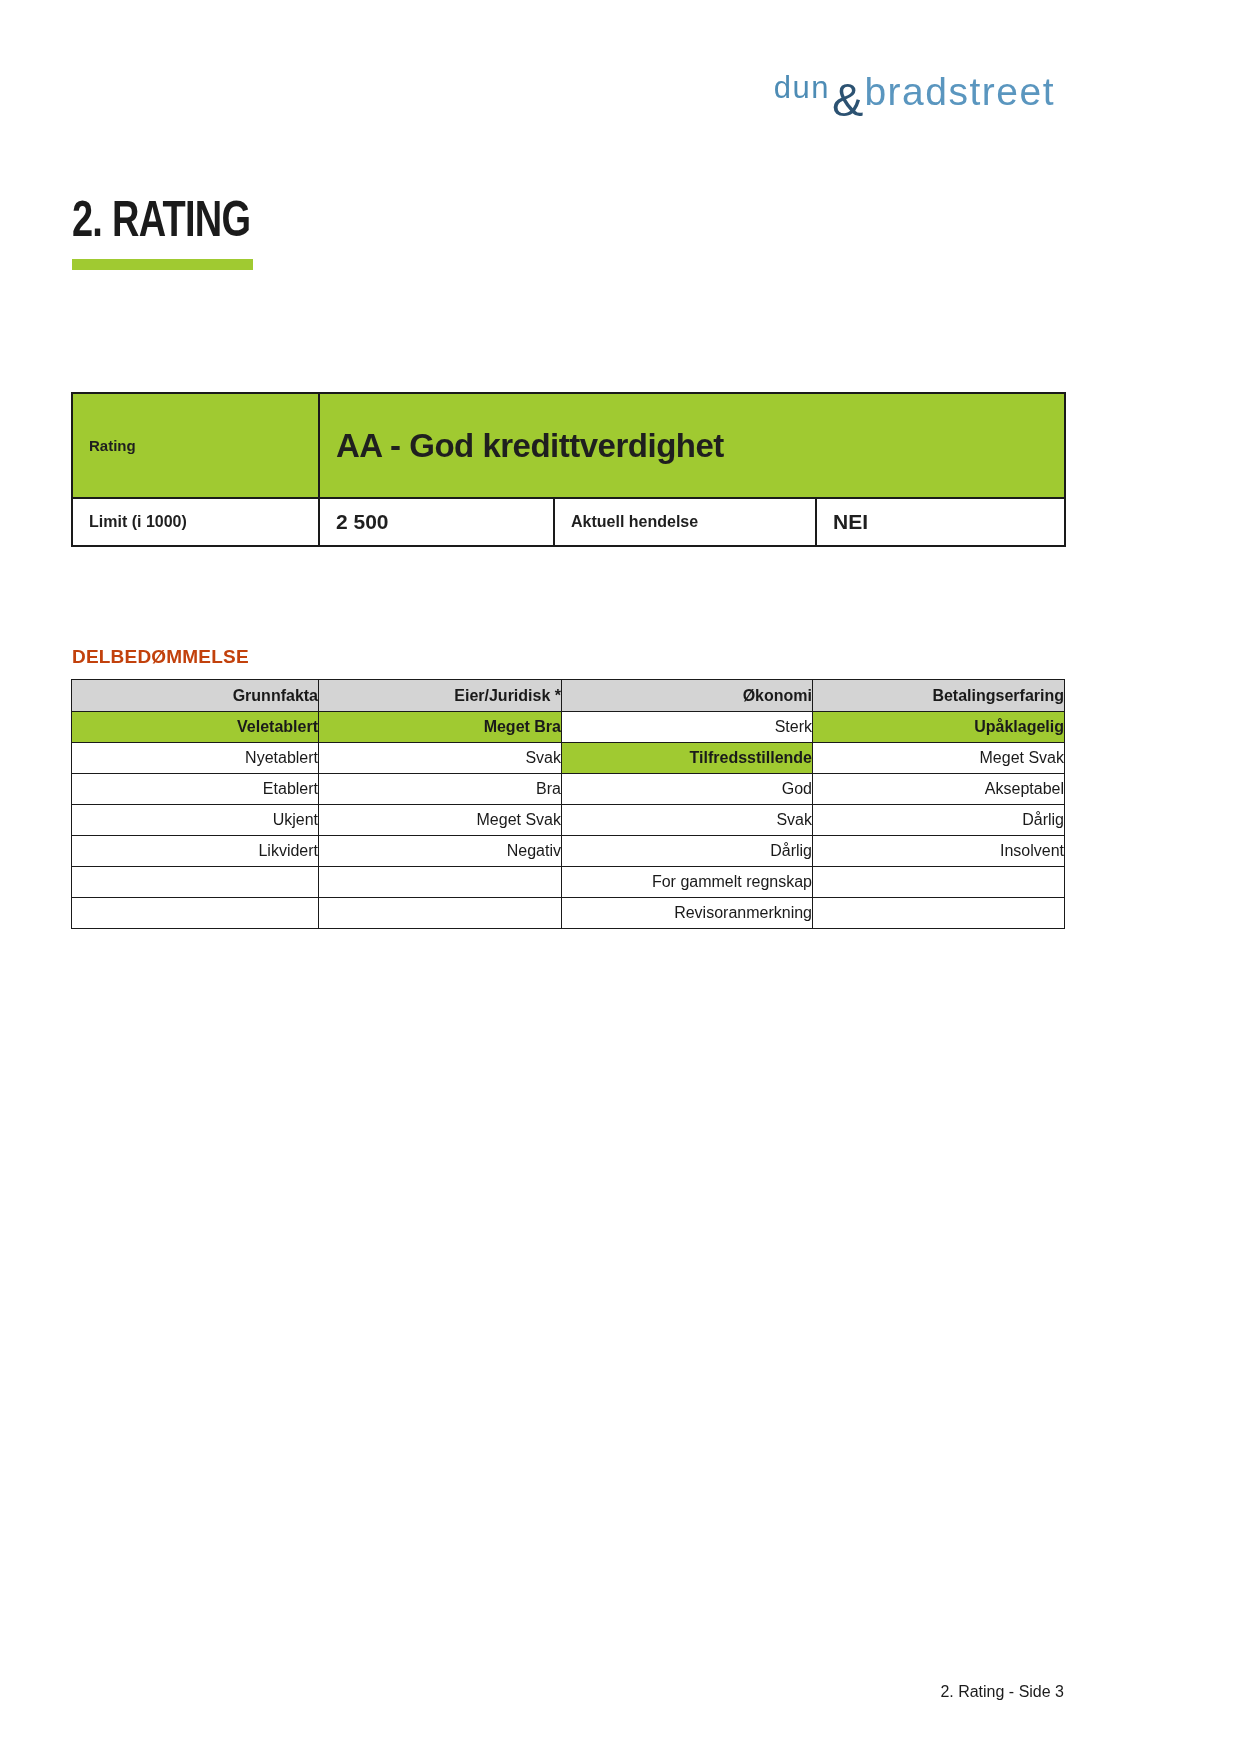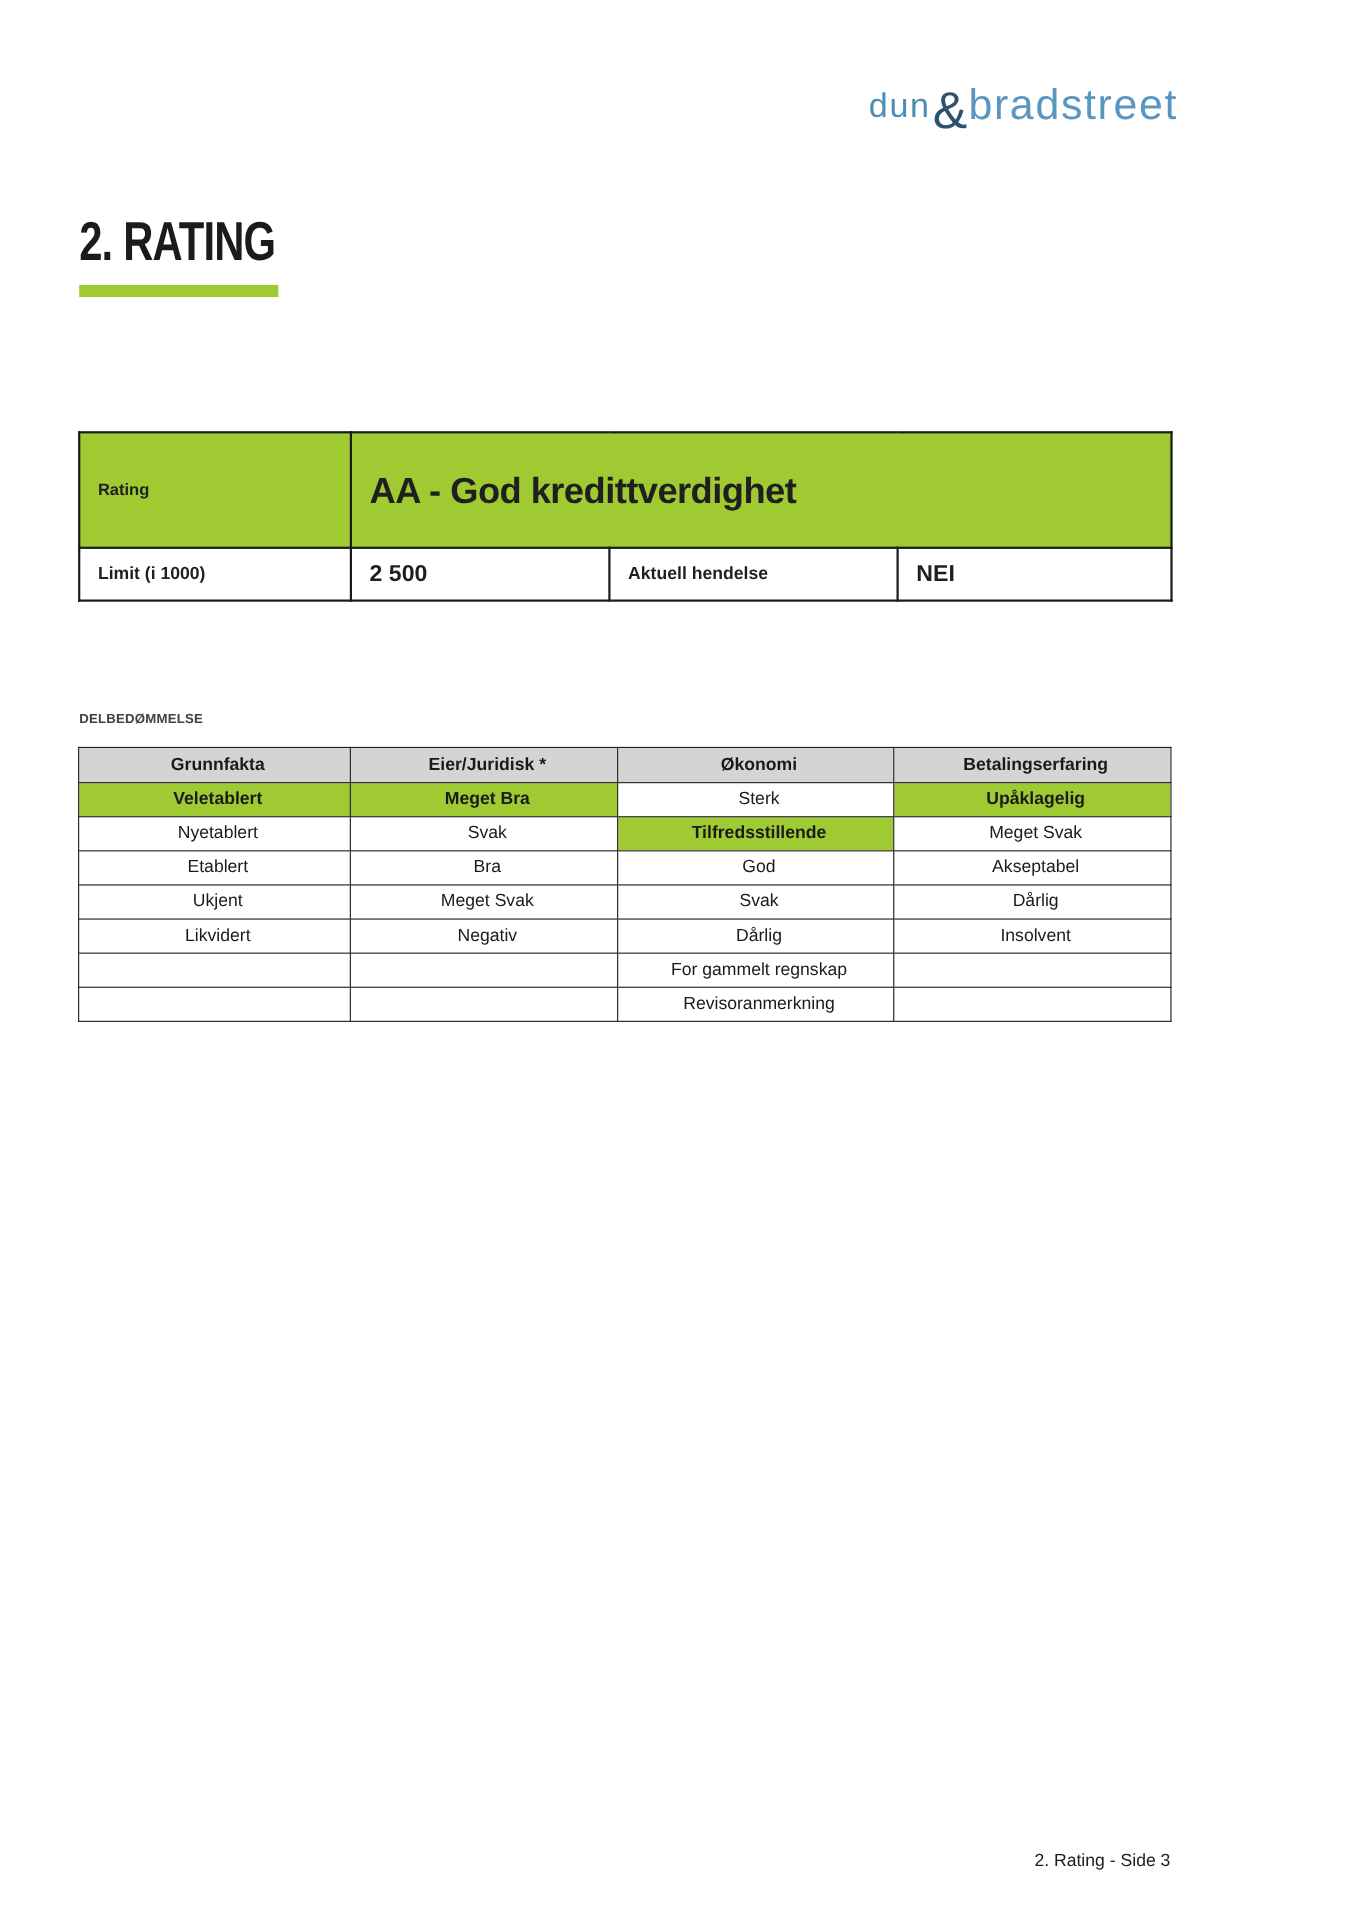--- a/index.html
+++ b/index.html
@@ -9,23 +9,23 @@
     position:relative;
     font-family:"Liberation Sans", sans-serif;
     color:#1a1a1a;
     overflow:hidden;
   }
 
   
   .logo{
     position:absolute;
     top:72px;
-    right:170px;
+    right:186px;
     display:flex;
-    align-items:center;
+    align-items:flex-start;
     line-height:1;
     white-space:nowrap;
   }
   .logo .word1{font-size:31px;letter-spacing:1.5px;color:#4d8cb5;font-weight:400;}
   .logo .amp{font-size:47px;color:#2c5272;font-weight:400;position:relative;top:4px;margin:0 1px 0 2px;}
   .logo .word2{font-size:39px;letter-spacing:1.5px;color:#5a96bf;font-weight:400;}
 
   
   .page-title{
     position:absolute;
@@ -68,38 +68,38 @@
   .rating-table tr.vals td{height:46px;}
   .rt-label{font-size:15px;font-weight:bold;color:#1f1f1f;}
   .rt-big{font-size:33px;font-weight:bold;color:#1f1f1f;letter-spacing:-0.5px;}
   .rt-mid{font-size:16px;font-weight:bold;color:#1f1f1f;}
   .rt-val{font-size:21px;font-weight:bold;color:#1f1f1f;}
 
   
   .delb-title{
     position:absolute;
     left:72px;top:646px;
-    font-size:12px;
+    font-size:19px;
     font-weight:bold;
-    color:#404040;
+    color:#c2410c;
     letter-spacing:0.2px;
   }
   .delb-table{
     position:absolute;
     left:71px;top:679px;
     border-collapse:collapse;
     table-layout:fixed;
     width:993px;
     font-size:16px;
   }
   .delb-table th,.delb-table td{
     border:1px solid #1a1a1a;
     padding:0 0 0 6px;
     vertical-align:middle;
-    text-align:center;
+    text-align:right;
     white-space:nowrap;
     overflow:hidden;
   }
   .delb-table th{
     background:#d4d4d4;
     height:31px;
     font-weight:bold;
     border-top-width:1.5px;
   }
   .delb-table td{height:30px;background:#ffffff;font-weight:normal;}

